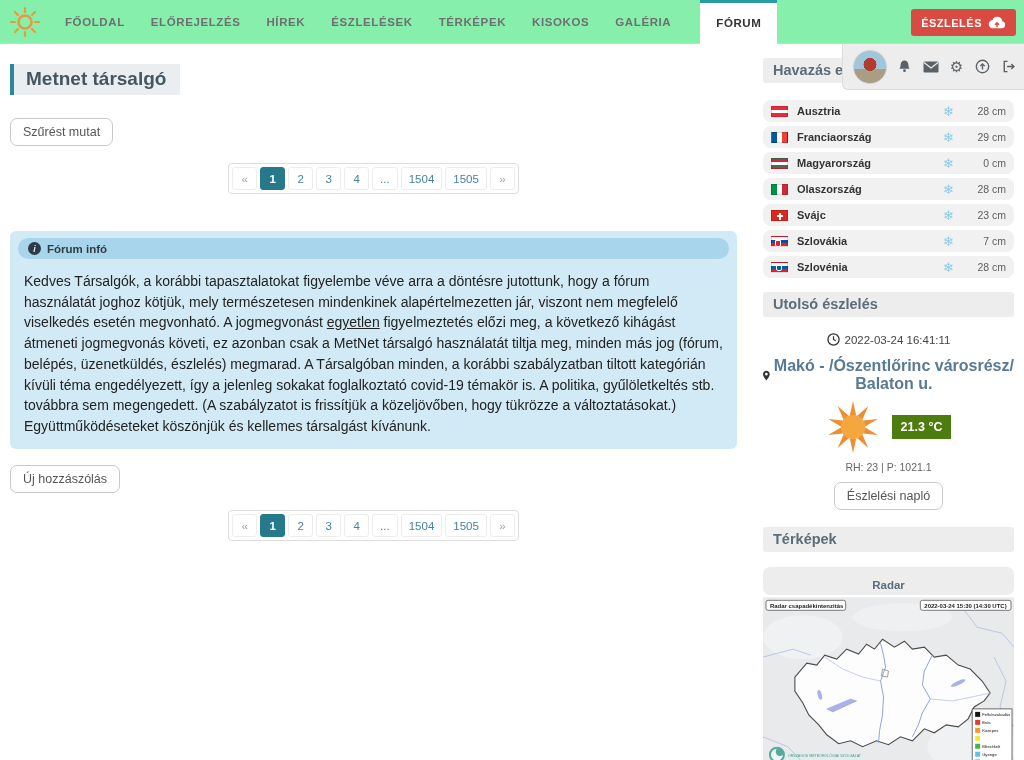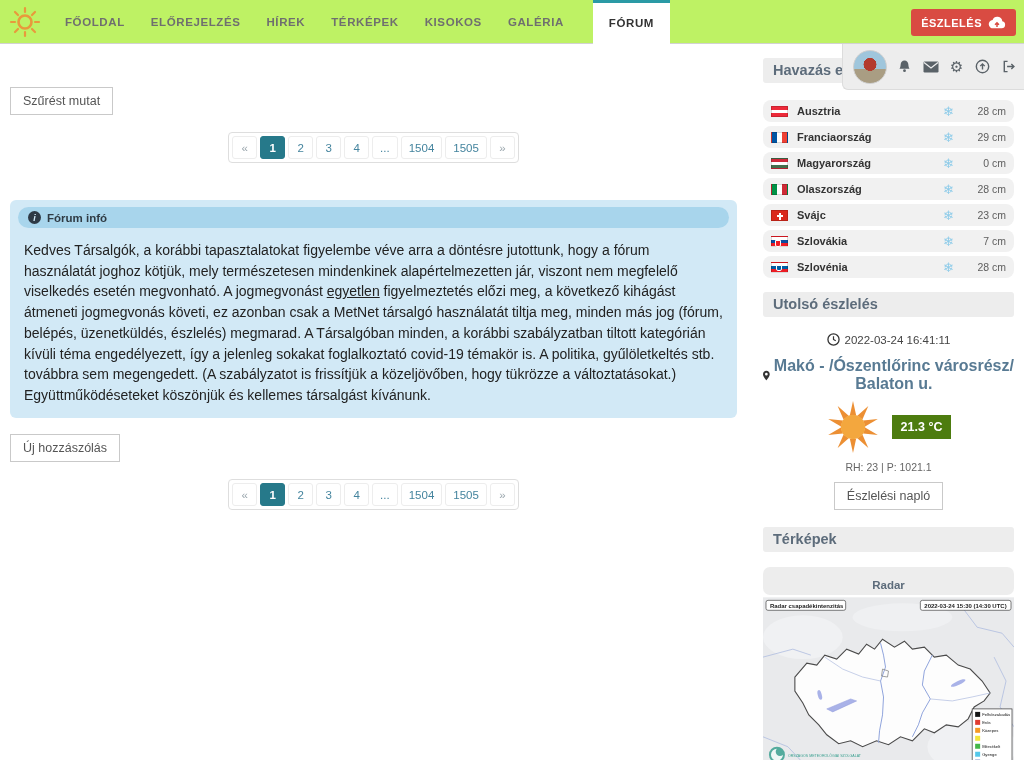--- a/index.html
+++ b/index.html
@@ -1,21 +1,21 @@
 <!DOCTYPE html>
 <html><head>
 <meta charset="utf-8">
 <style>
   * { margin:0; padding:0; box-sizing:border-box; }
   html,body { background:#fff; }
   body { font-family:"Liberation Sans", sans-serif; }
   .page { position:relative; width:1024px; height:760px; overflow:hidden; background:#fff; }
 
   
-  .nav { position:absolute; left:0; top:0; width:1024px; height:44px; background:#bef264;
+  .nav { position:absolute; left:0; top:0; width:1024px; height:44px; background:#86efac;
          border-bottom:1px solid #d2d2d2; display:flex; align-items:center; z-index:4; }
   .logo { width:34px; height:34px; margin:0 10px 0 8px; display:flex; align-items:center; justify-content:center; cursor:pointer; }
   .nav-item { font-size:11.5px; font-weight:bold; letter-spacing:.6px; color:#6f6f6f; margin:0 13px;
               text-decoration:none; cursor:pointer; line-height:44px; }
   .nav-item.active { background:#fff; color:#333; border-top:3px solid #2a9aa5; margin:16px; padding:0 16px;
                      height:44px; line-height:41px; }
   .observe-btn { position:absolute; right:8px; top:9px; background:#d94b42; border:none; border-radius:3px;
                  color:#fff; font-weight:bold; font-size:11px; letter-spacing:.5px; padding:7px 10px;
                  display:flex; align-items:center; gap:6px; cursor:pointer; font-family:inherit; }
 
@@ -28,21 +28,21 @@
               radial-gradient(circle at 50% 42%, #b33a2e 0 26%, rgba(0,0,0,0) 27%),
               linear-gradient(180deg,#9fc6dc 0 55%, #a99d83 55% 100%);
             border:1px solid #cfcfcf; }
   .ub-icon { width:17px; height:17px; display:flex; align-items:center; justify-content:center;
              color:#5a6268; font-size:15px; cursor:pointer; }
 
   
   .main { position:absolute; left:10px; top:64px; width:727px; }
   .page-title { display:inline-block; background:#ebeef0; border-left:4px solid #2a8a9a;
                 font-size:19px; font-weight:bold; color:#46555f; padding:4px 14px 5px 12px; }
-  .btn { display:inline-block; background:#fff; border:1px solid #c9c9c9; border-radius:0;
+  .btn { display:inline-block; background:#fff; border:1px solid #c9c9c9; border-radius:7px;
          color:#555; font-size:12.5px; padding:6px 12px; cursor:pointer; font-family:inherit; }
   .filter-btn { margin-top:23px; }
   .pager-wrap { display:flex; justify-content:center; margin-top:17px; }
   .pagination { display:flex; gap:3px; border:1px solid #dedede; border-radius:4px; padding:3px; background:#fff; }
   .pg { min-width:25px; height:23px; line-height:23px; text-align:center; padding:0 7px; font-size:11.5px;
         color:#44849e; background:#fff; border:1px solid #ededed; border-radius:3px; cursor:pointer; }
   .pg.arrow { color:#9aa6ad; }
   .pg.active { background:#26798a; border-color:#26798a; color:#fff; font-weight:bold; }
 
   .info-box { margin-top:37px; background:#d2e9f6; border-radius:6px; padding:7px 8px 12px 8px; }
@@ -116,20 +116,21 @@
             <line x1="24" y1="24" x2="27" y2="27"></line>
           <line x1="7" y1="27" x2="10" y2="24"></line>
             <line x1="24" y1="10" x2="27" y2="7"></line>
         </g>
         <circle cx="17" cy="17" r="6.5" fill="none" stroke="#e89a3c" stroke-width="2.6"></circle>
       </svg>
     </div>
     <a class="nav-item">FŐOLDAL</a>
     <a class="nav-item">ELŐREJELZÉS</a>
     <a class="nav-item">HÍREK</a>
+    <a class="nav-item">ÉSZLELÉSEK</a>
     <a class="nav-item">TÉRKÉPEK</a>
     <a class="nav-item">KISOKOS</a>
     <a class="nav-item">GALÉRIA</a>
     <a class="nav-item active">FÓRUM</a>
     <button class="observe-btn">
       <span>ÉSZLELÉS</span>
       <svg viewBox="0 0 20 14" width="18" height="13">
         <path fill="#fff" d="M6 13.5h9.2a4 4 0 0 0 .7-7.9A5.6 5.6 0 0 0 5.1 4.1 3.6 3.6 0 0 0 6 13.5z"></path>
         <path d="M10 12V7.6 M7.8 9.4 10 7.2l2.2 2.2" stroke="#d94b42" stroke-width="1.6" fill="none"></path>
       </svg>
@@ -159,20 +160,21 @@
     </span>
     <span class="ub-icon">
       <svg viewBox="0 0 16 16" width="15" height="15">
           <path d="M7 2.5H3.5v11H7" fill="none" stroke="#5a6268" stroke-width="1.5"></path>
           <path d="M6.5 8h7 M11 5.3 13.8 8 11 10.7" fill="none" stroke="#5a6268" stroke-width="1.5"></path>
         </svg>
     </span>
   </div>
 
   <div class="main">
+    <div class="page-title">Metnet társalgó</div>
     <div>
       <button class="btn filter-btn">Szűrést mutat</button>
     </div>
 
     <div class="pager-wrap">
       <div class="pagination">
         <span class="pg arrow">«</span>
         <span class="pg active">1</span>
         <span class="pg">2</span>
         <span class="pg">3</span>

